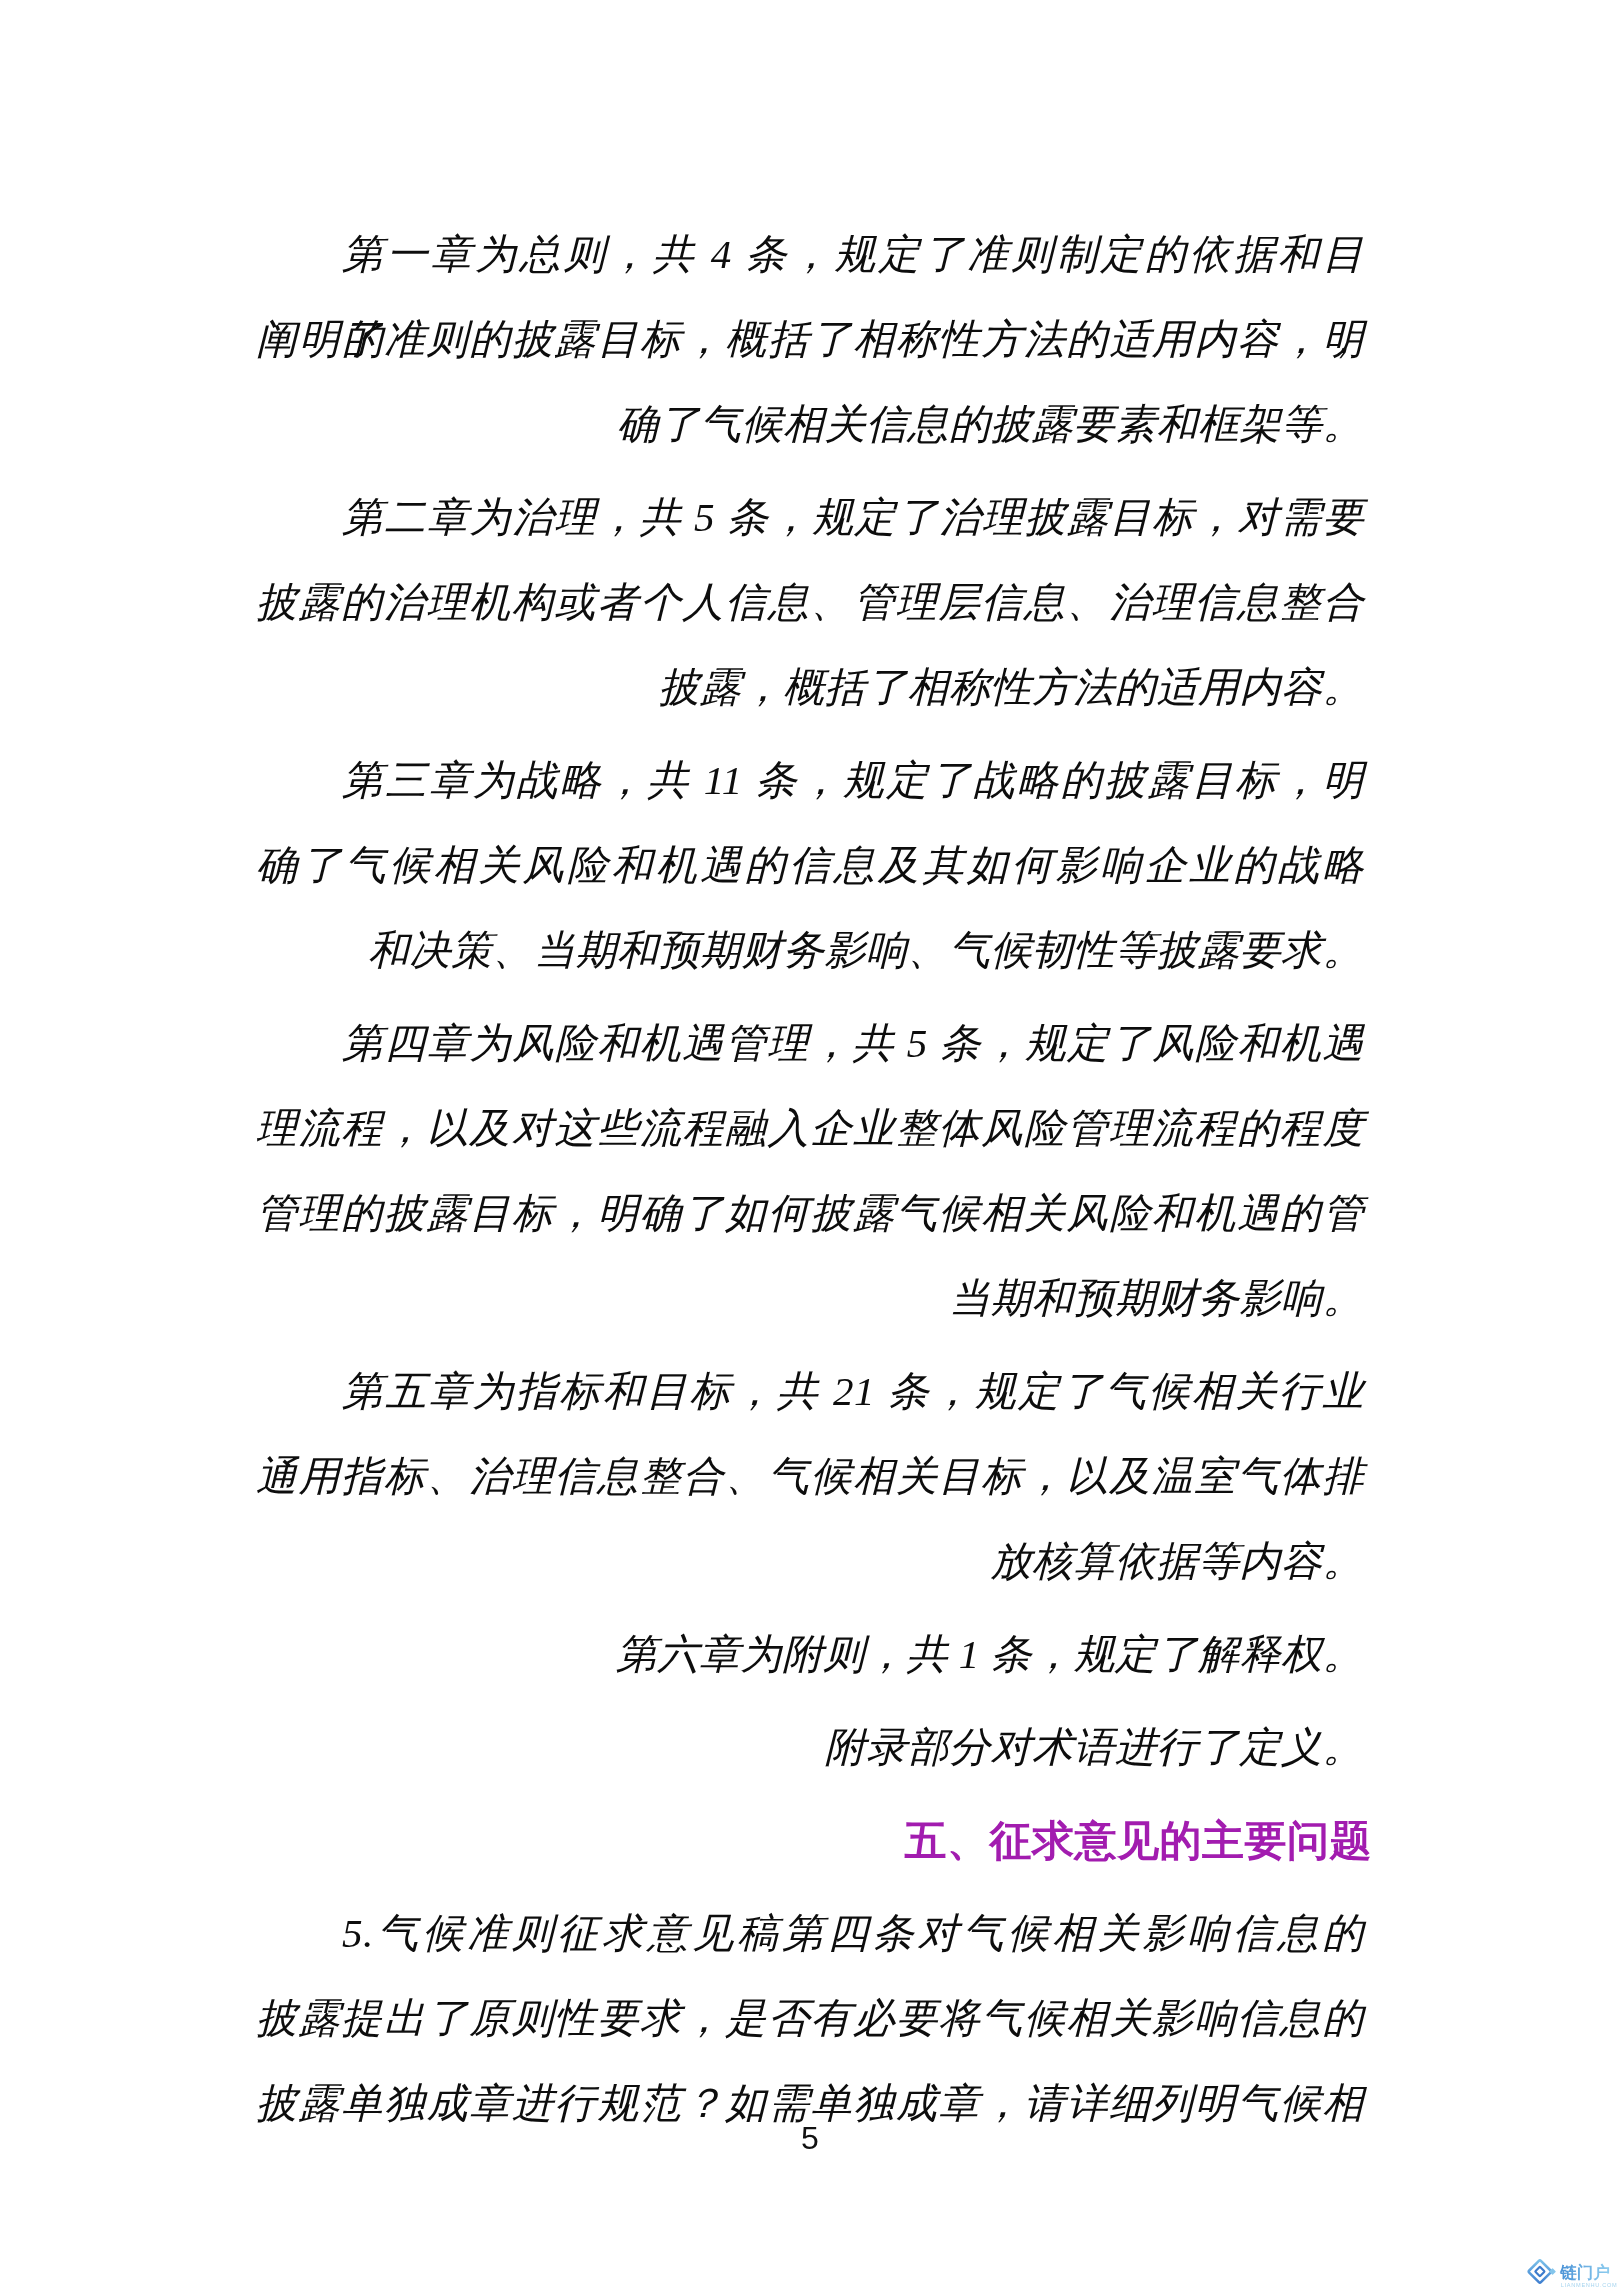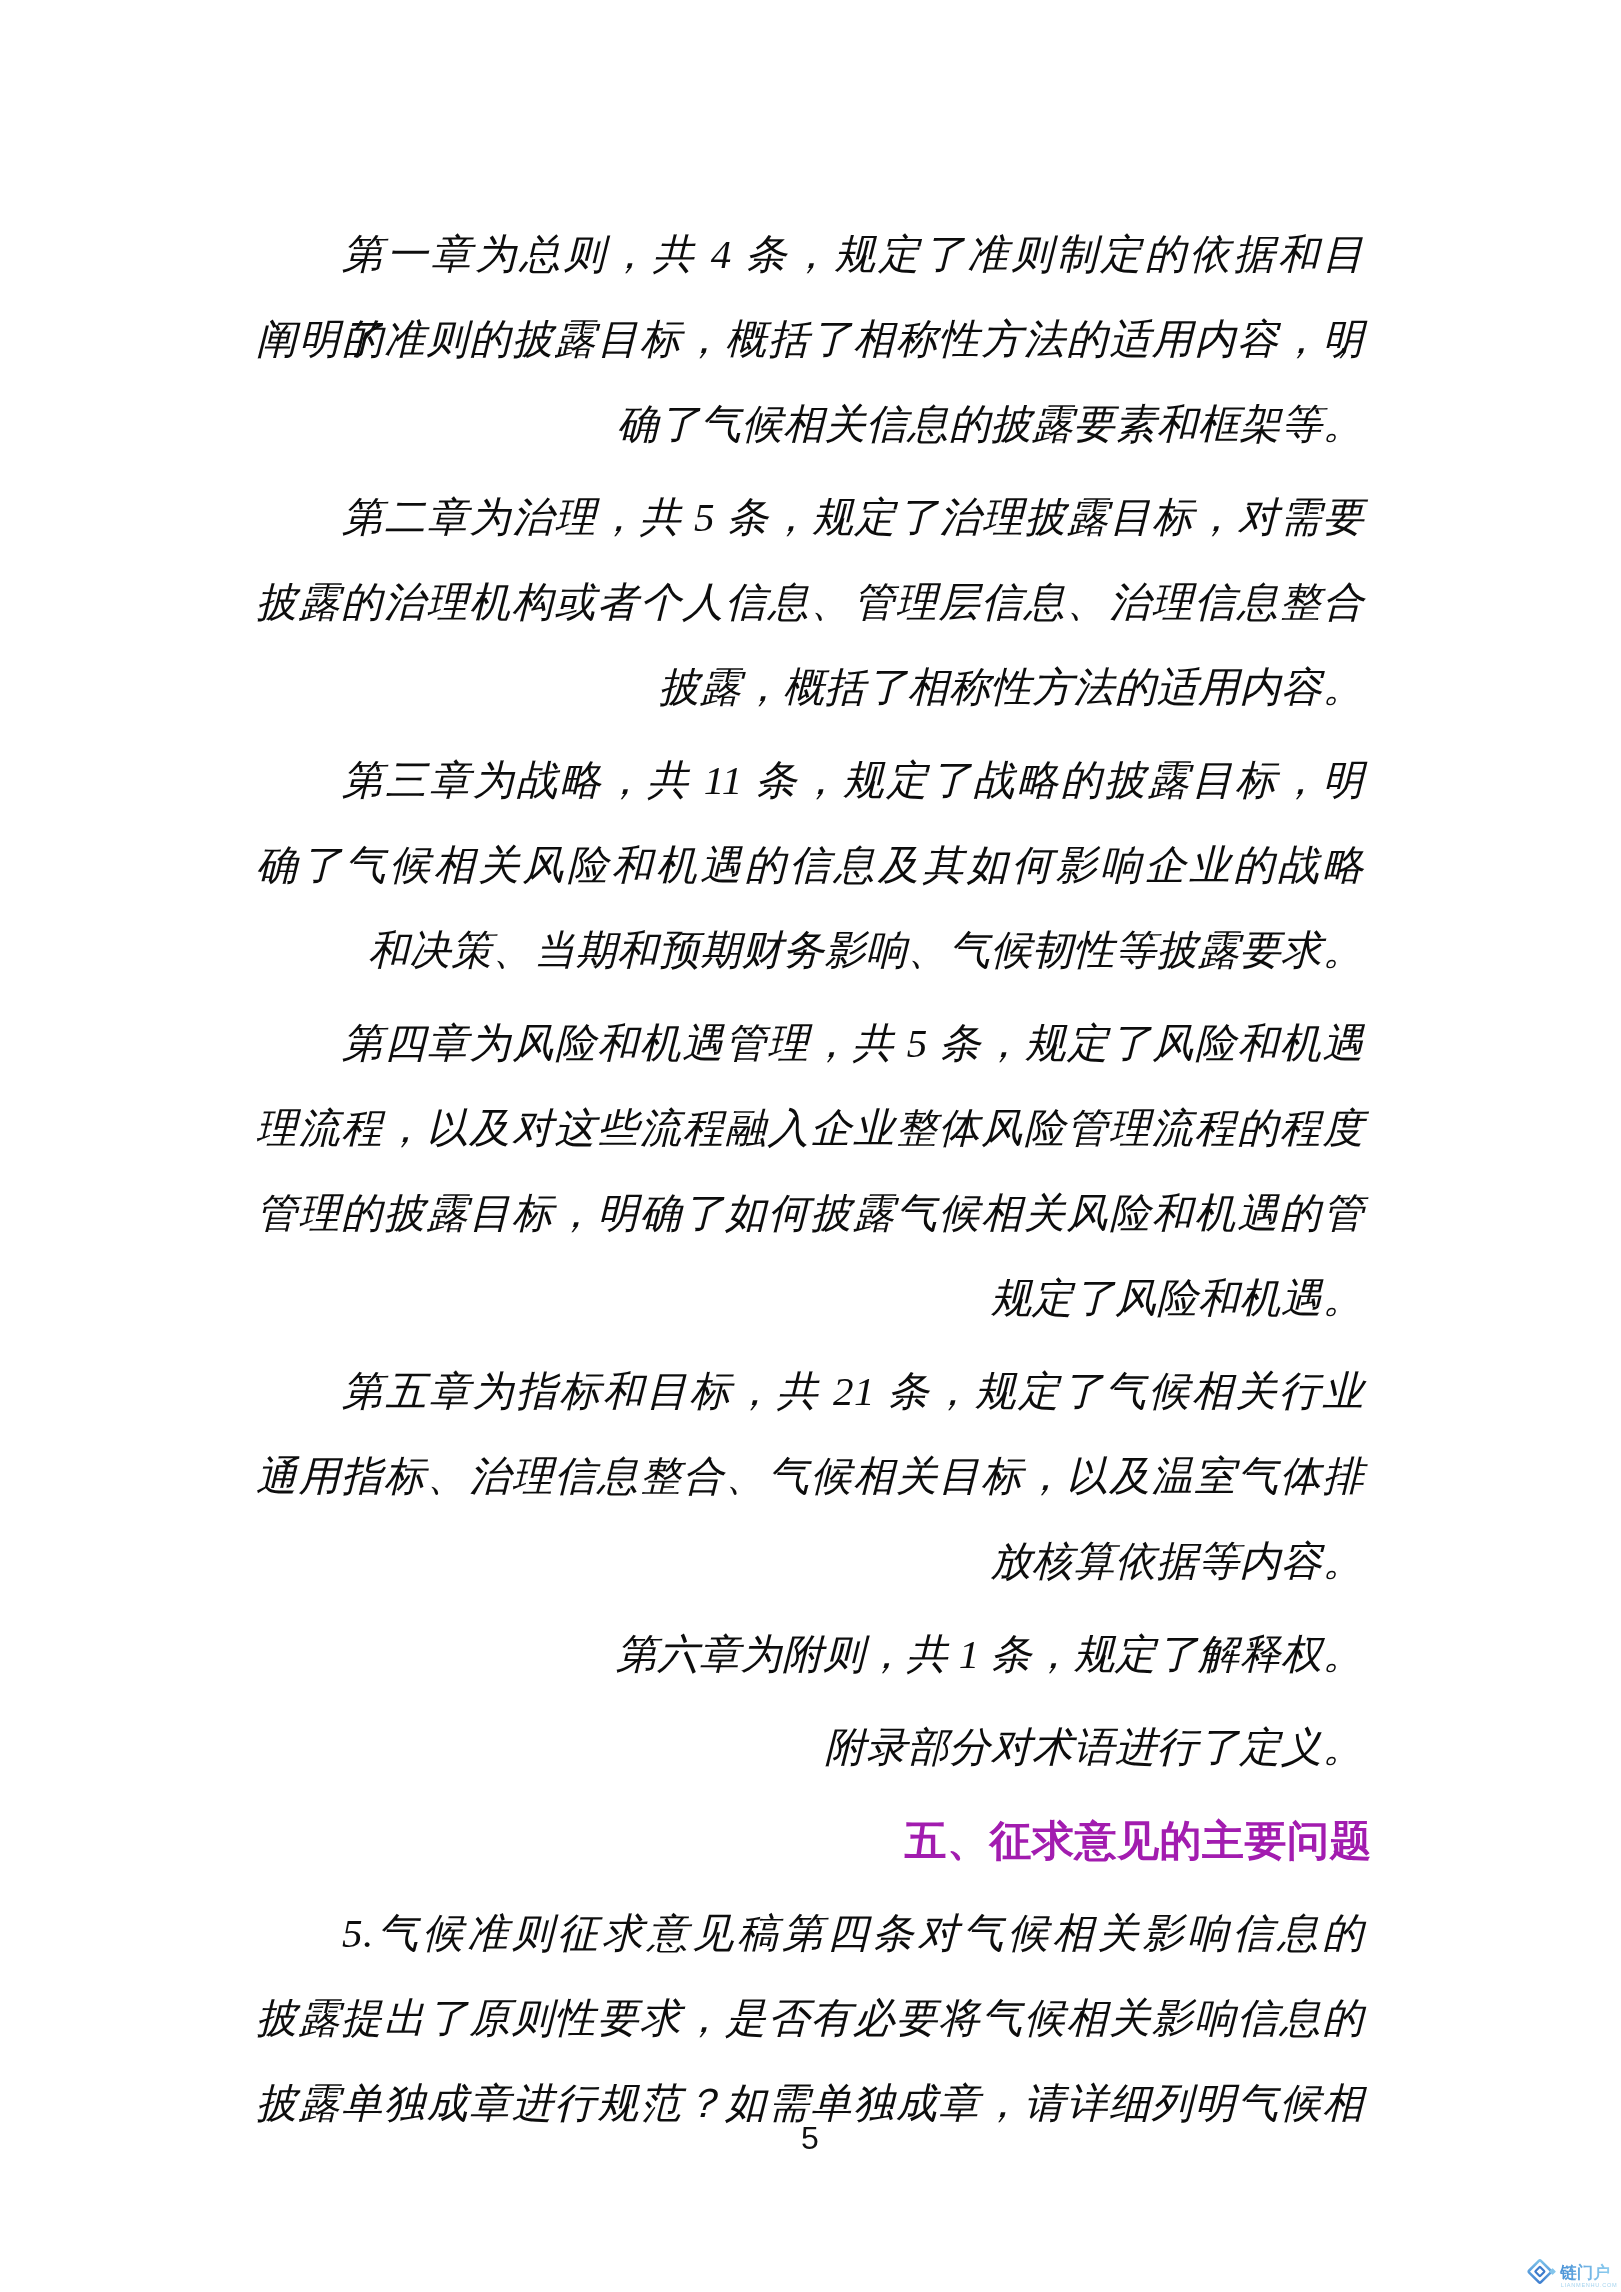--- a/index.html
+++ b/index.html
@@ -75,21 +75,21 @@
   <div class="para">
     <div class="ln just ind">第三章为战略，共 11 条，规定了战略的披露目标，明</div>
     <div class="ln just">确了气候相关风险和机遇的信息及其如何影响企业的战略</div>
     <div class="ln">和决策、当期和预期财务影响、气候韧性等披露要求。</div>
   </div>
 
   <div class="para">
     <div class="ln just ind">第四章为风险和机遇管理，共 5 条，规定了风险和机遇</div>
     <div class="ln just">理流程，以及对这些流程融入企业整体风险管理流程的程度</div>
     <div class="ln just">管理的披露目标，明确了如何披露气候相关风险和机遇的管</div>
-    <div class="ln">规定了风险和机遇。</div>
+    <div class="ln">当期和预期财务影响。</div>
   </div>
 
   <div class="para">
     <div class="ln just ind">第五章为指标和目标，共 21 条，规定了气候相关行业</div>
     <div class="ln just">通用指标、治理信息整合、气候相关目标，以及温室气体排</div>
     <div class="ln">放核算依据等内容。</div>
   </div>
 
   <div class="para">
     <div class="ln ind">第六章为附则，共 1 条，规定了解释权。</div>

